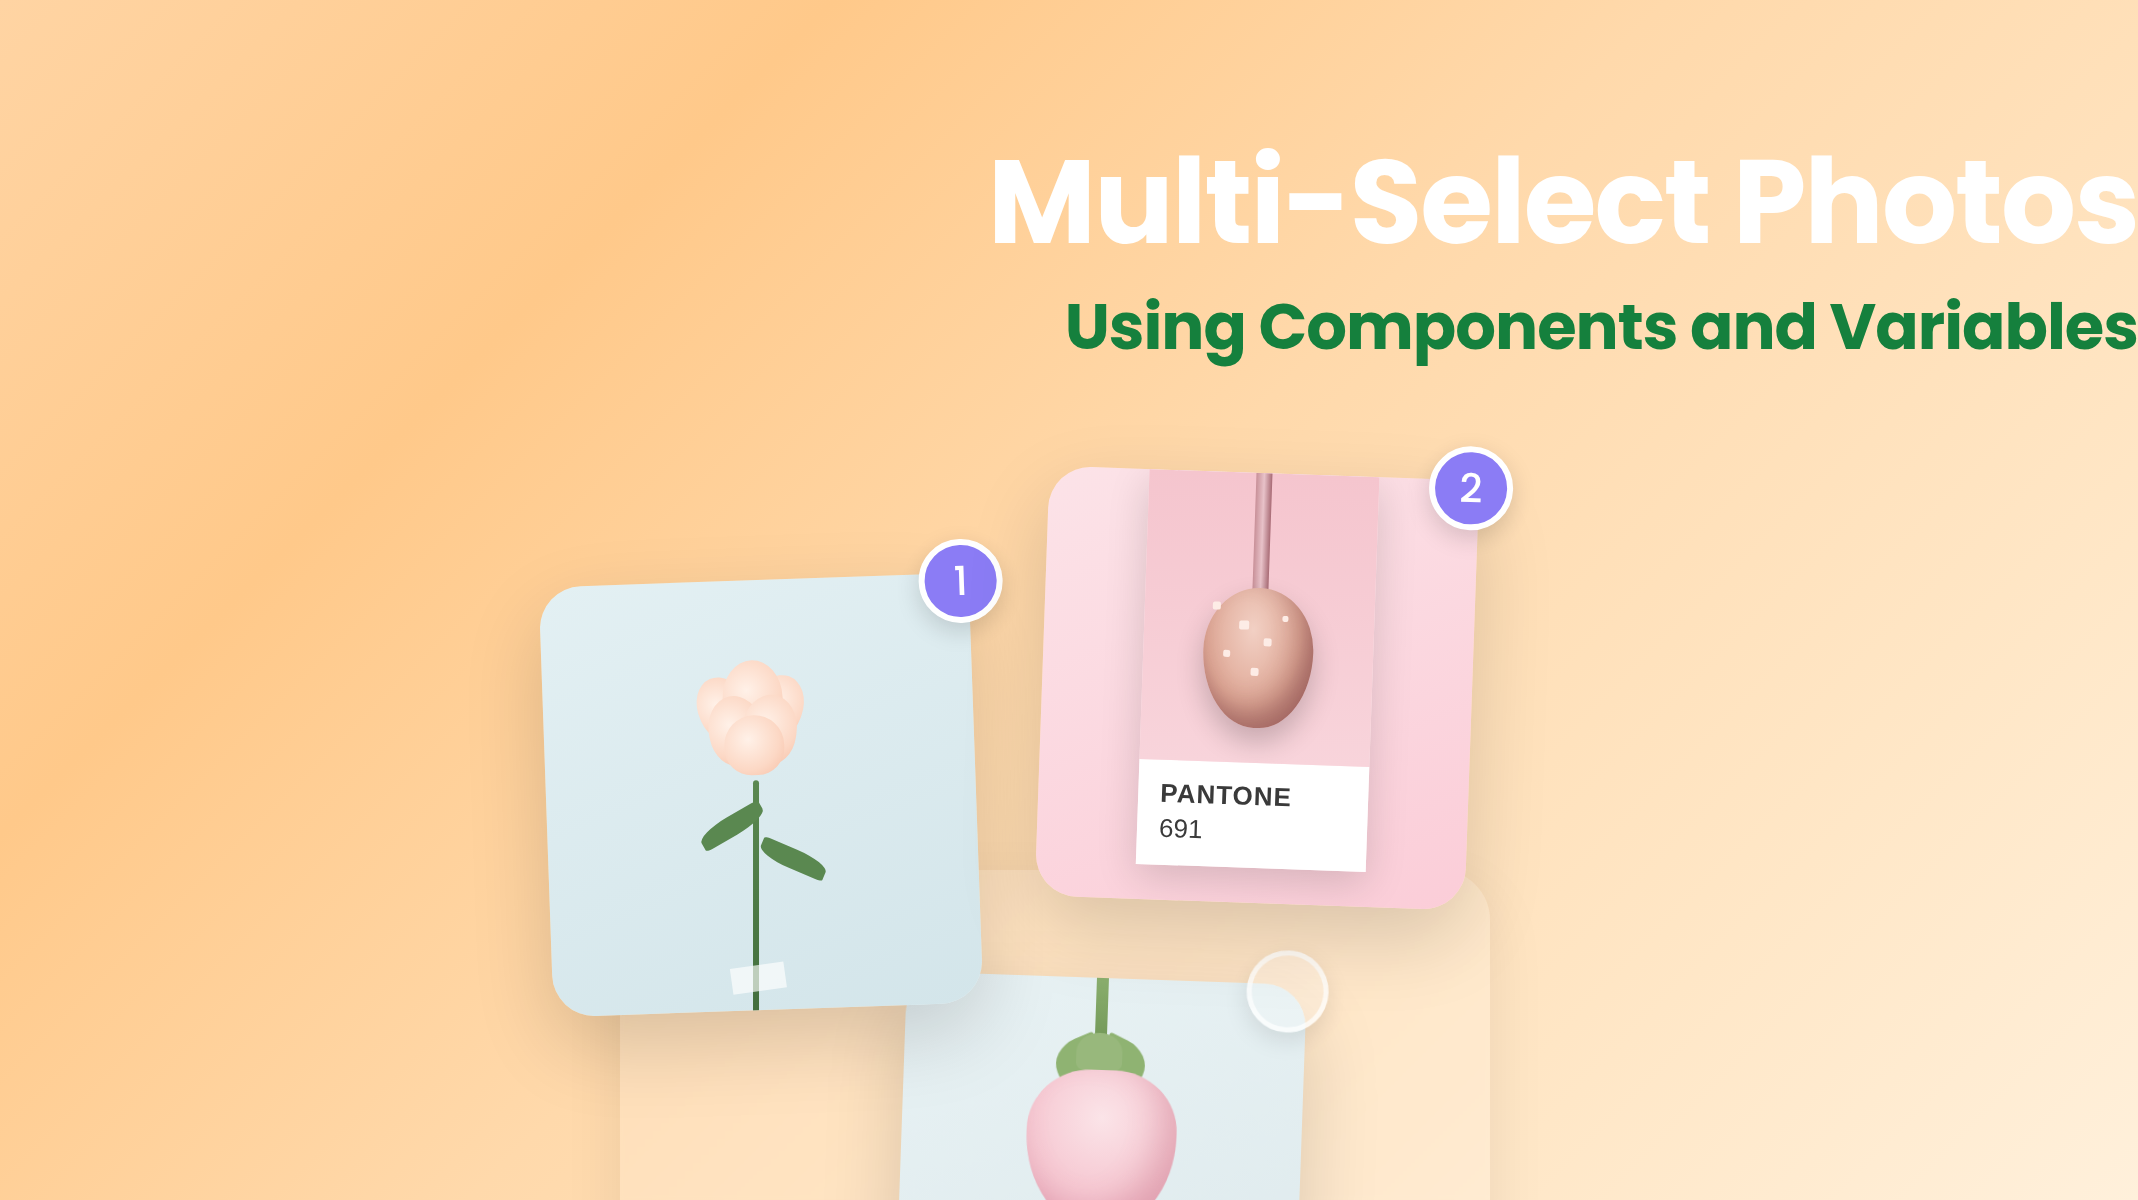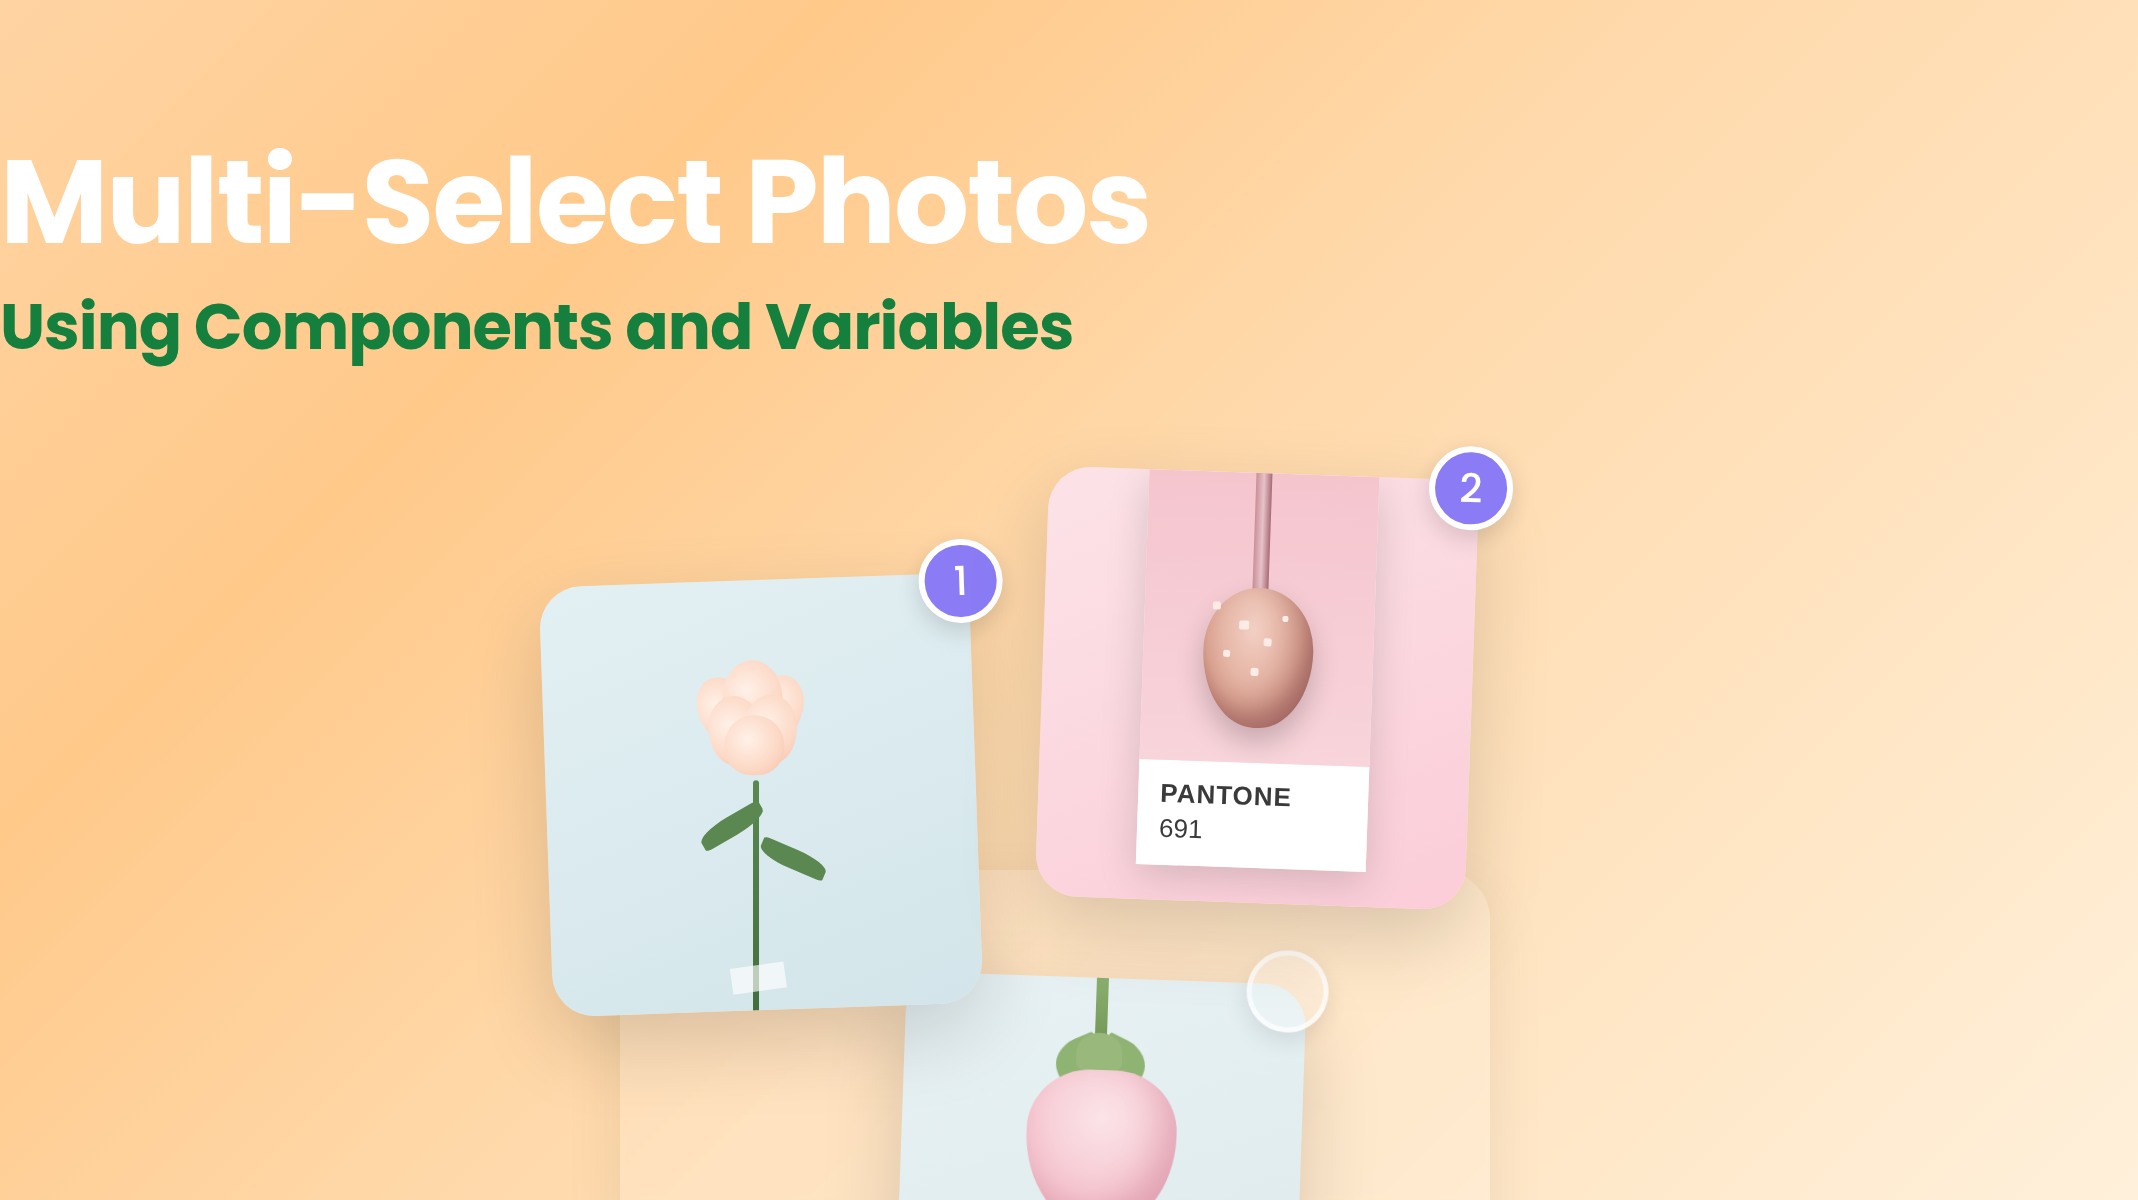--- a/index.html
+++ b/index.html
@@ -14,21 +14,21 @@
       position: absolute;
       inset: 0;
       background: linear-gradient(135deg, #ffd4a3 0%, #ffc98a 25%, #ffd9ab 50%, #ffe7c7 80%, #fff0db 100%);
     }
     .hero-content {
       position: relative;
       width: 100%;
       height: 100%;
       display: flex;
       flex-direction: column;
-      align-items: flex-start;
+      align-items: flex-end;
       padding-top: 140px;
     }
     .title {
       font-size: 118px;
       font-weight: 700;
       color: #ffffff;
       letter-spacing: -2px;
       line-height: 1.05;
       text-align: center;
     }

